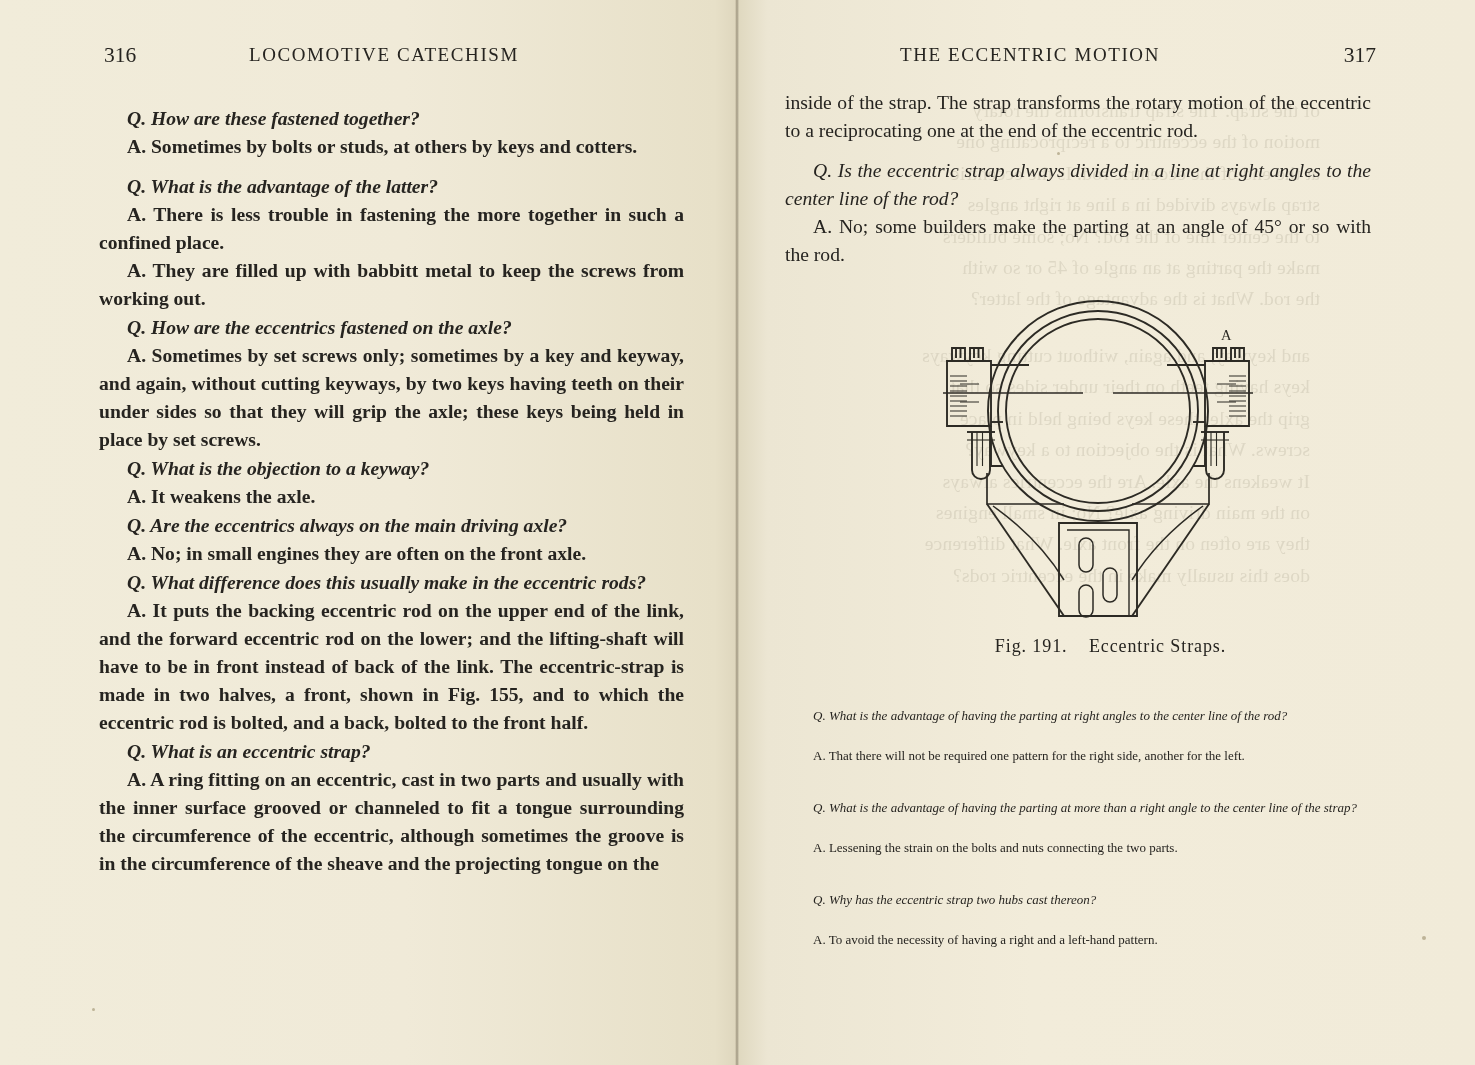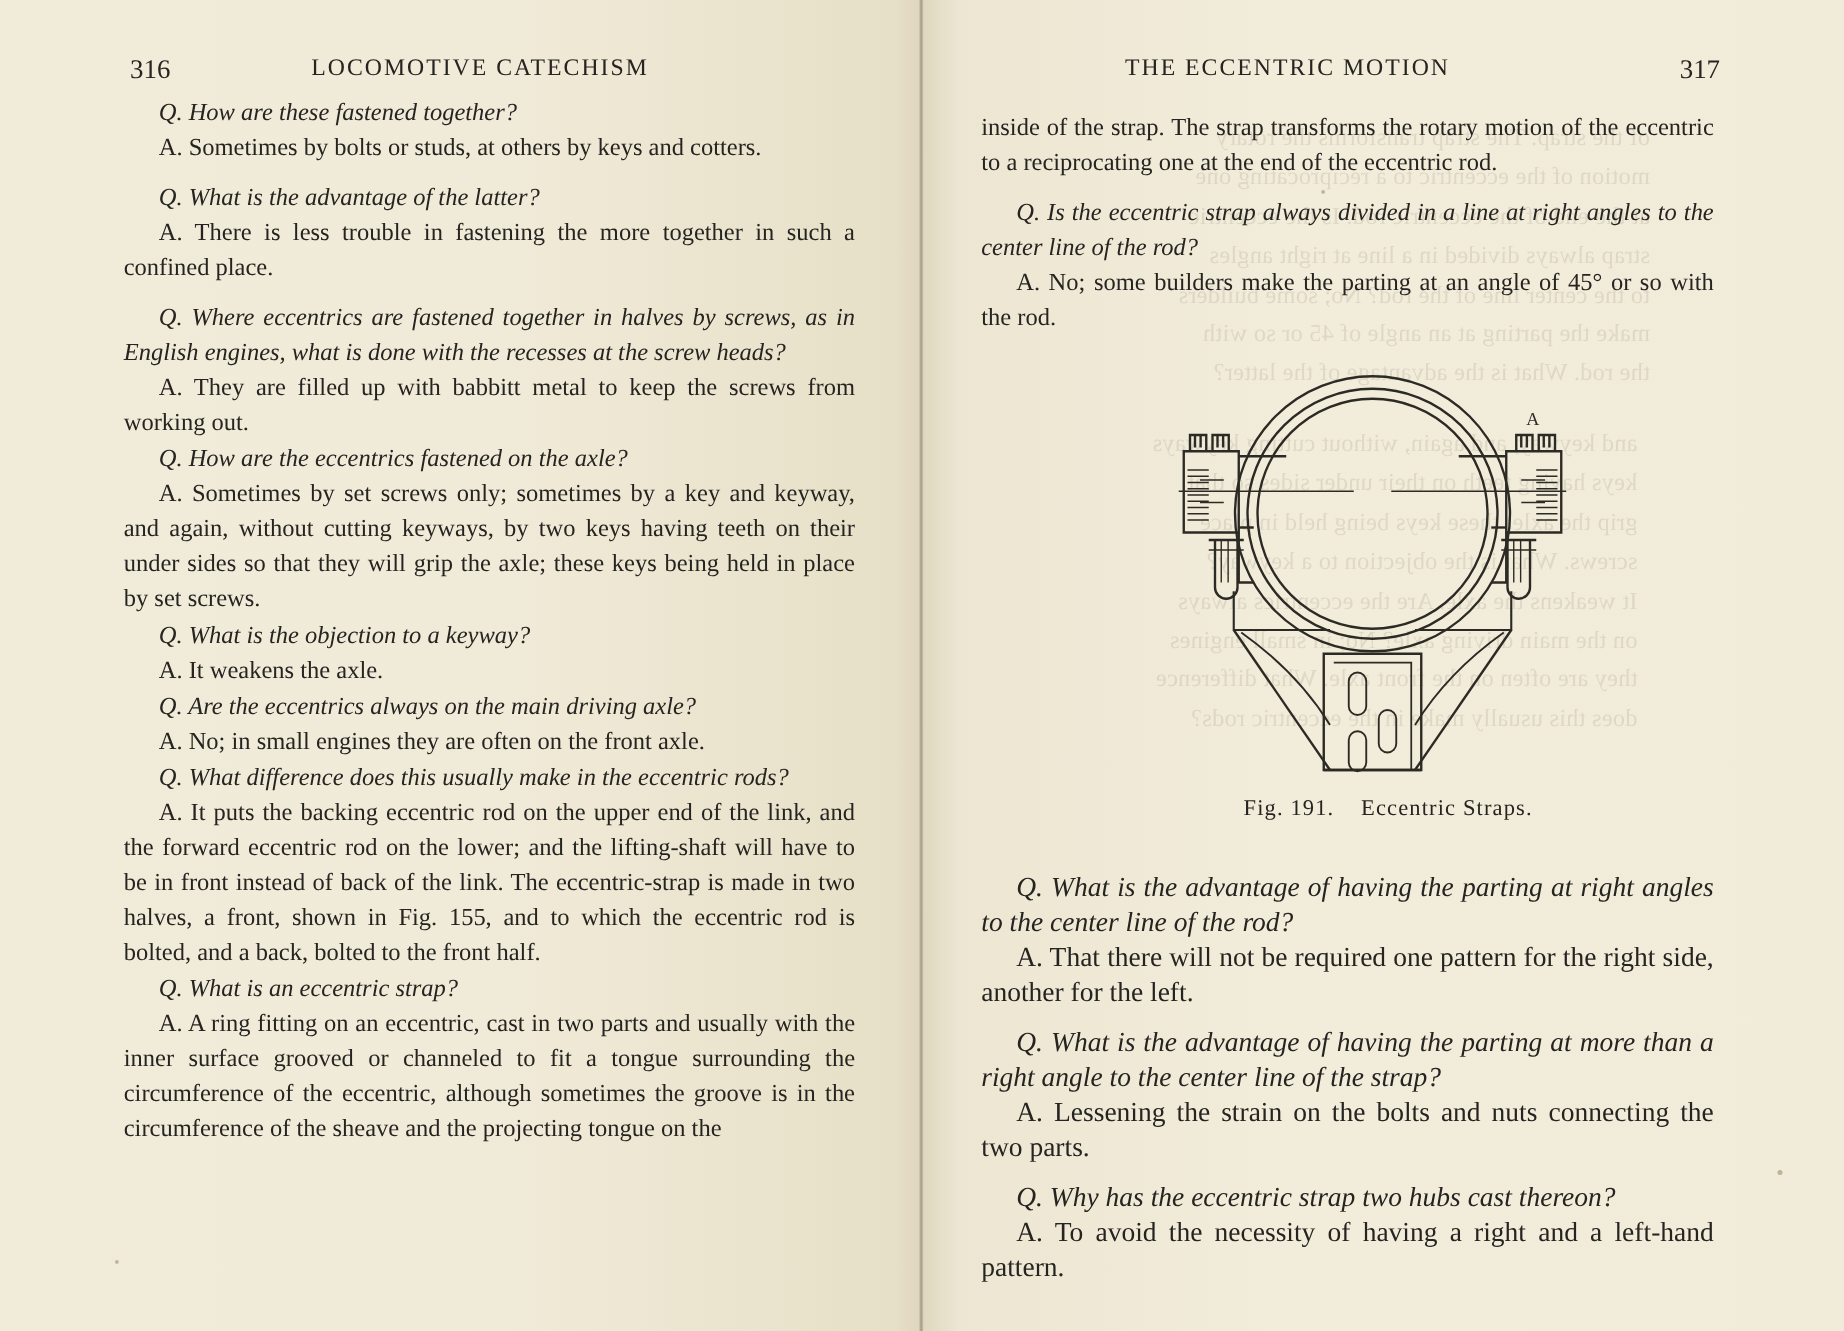--- a/index.html
+++ b/index.html
@@ -92,21 +92,21 @@
   .pR .runhead .title { left: 0px; width: 500px; }
 
   .col {
     position: absolute;
     font-size: 19.6px;
     line-height: 28.0px;
     text-align: justify;
     text-justify: inter-word;
     -webkit-hyphens: none; hyphens: none;
   }
-  .pL .col { left: 99px; top: 76px; width: 585px; }
+  .pL .col { left: 99px; top: 104px; width: 585px; font-weight: bold; }
   .pR .col { left: 47px; top: 89px; width: 586px; }
 
   p { margin: 0; }
   p.q {
     font-style: italic;
     text-indent: 28px;
     margin-top: 1px;
   }
   p.a {
     text-indent: 28px;
@@ -135,22 +135,22 @@
     font-size: 18px;
     letter-spacing: .9px;
   }
   figcaption .capnum { margin-right: 16px; margin-left: 25px; }
 
   .fig-body-after {
     position: absolute;
     left: 47px;
     top: 695px;
     width: 586px;
-    font-size: 22px;
-    line-height: 28.0px;
+    font-size: 13px;
+    line-height: 40px;
     text-align: justify;
   }
 </style>
 </head>
 <body>
 
 <div id="spread">
   <div class="page-paper left"></div>
   <div class="page-paper right"></div>
   <div id="gutter"></div>
@@ -178,21 +178,20 @@
   <section class="page pL">
     <header class="runhead">
       <span class="folio">316</span>
       <span class="title">LOCOMOTIVE CATECHISM</span>
     </header>
     <div class="col" id="left-col">
         <p class="q">Q. How are these fastened together?</p>
         <p class="a">A. Sometimes by bolts or studs, at others by keys and cotters.</p>
         <p class="q gap">Q. What is the advantage of the latter?</p>
         <p class="a">A. There is less trouble in fastening the more together in such a confined place.</p>
-        <p class="q gap">Q. Where eccentrics are fastened together in halves by screws, as in English engines, what is done with the recesses at the screw heads?</p>
         <p class="a">A. They are filled up with babbitt metal to keep the screws from working out.</p>
         <p class="q">Q. How are the eccentrics fastened on the axle?</p>
         <p class="a">A. Sometimes by set screws only; sometimes by a key and keyway, and again, without cutting keyways, by two keys having teeth on their under sides so that they will grip the axle; these keys being held in place by set screws.</p>
         <p class="q">Q. What is the objection to a keyway?</p>
         <p class="a">A. It weakens the axle.</p>
         <p class="q">Q. Are the eccentrics always on the main driving axle?</p>
         <p class="a">A. No; in small engines they are often on the front axle.</p>
         <p class="q">Q. What difference does this usually make in the eccentric rods?</p>
         <p class="a">A. It puts the backing eccentric rod on the upper end of the link, and the forward eccentric rod on the lower; and the lifting-shaft will have to be in front instead of back of the link.  The eccentric-strap is made in two halves, a front, shown in Fig. 155, and to which the eccentric rod is bolted, and a back, bolted to the front half.</p>
         <p class="q">Q. What is an eccentric strap?</p>

